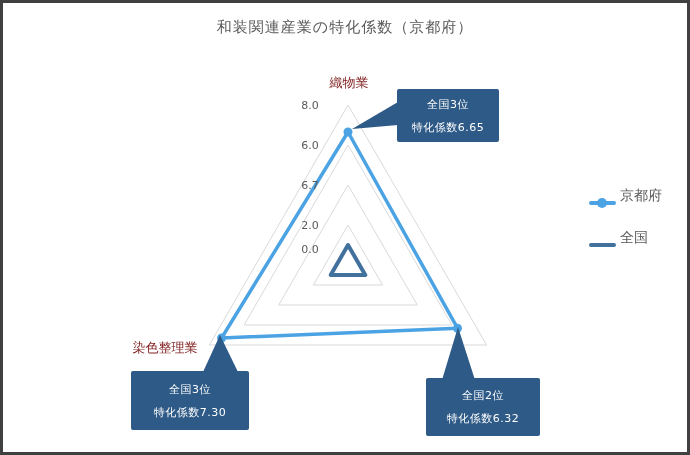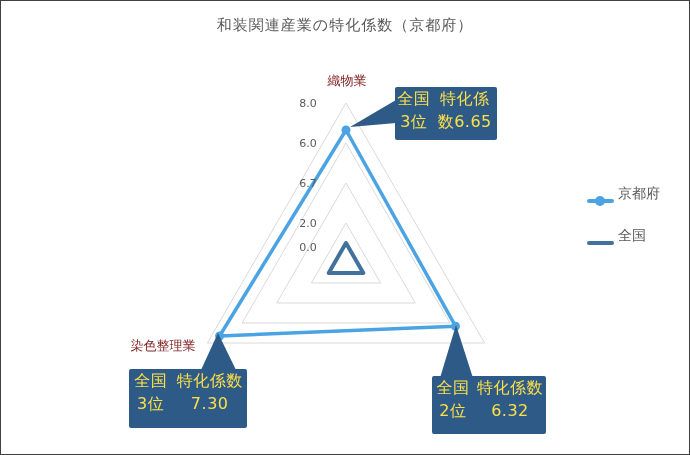--- a/index.html
+++ b/index.html
@@ -1,18 +1,18 @@
 <!DOCTYPE html>
 <html><head>
 <meta charset="utf-8">
 <style>
   html,body{margin:0;padding:0;background:#fff;}
   .canvas{
     position:relative;width:690px;height:455px;box-sizing:border-box;
-    background:#ffffff;border:1px solid #404040;overflow:hidden;
+    background:#ffffff;border:3px solid #404040;overflow:hidden;
     font-family:"DejaVu Sans",sans-serif;
   }
   #radar-svg{position:absolute;left:0;top:0;}
   .chart-title{
     position:absolute;top:15px;left:0;width:100%;text-align:center;
     font-size:15px;color:#595959;letter-spacing:1px;
   }
   .tick{
     position:absolute;left:287px;width:40px;text-align:center;
     font-size:11px;color:#595959;
@@ -23,22 +23,22 @@
   .axis-bl{top:336px;left:116px;width:92px;text-align:center;}
   .axis-br{top:325px;left:488px;text-align:left;line-height:24px;}
   .legend-item{
     position:absolute;left:586px;display:flex;align-items:flex-end;gap:4px;
     font-size:14px;color:#595959;height:18px;
   }
   .legend-kyoto{top:184px;} .legend-national{top:226px;font-family:Liberation Mono, monospace;}
   .legend-line{width:27px;height:4px;border-radius:2px;position:relative;flex:0 0 auto;}
   .legend-dot{position:absolute;left:8px;top:-3px;width:10px;height:10px;border-radius:50%;}
   .callout{
-    position:absolute;color:#fde047;font-size:16px;text-align:center;
-    border-radius:2px;display:flex;flex-direction:row;justify-content:center;
+    position:absolute;color:#ffffff;font-size:11px;text-align:center;
+    border-radius:2px;display:flex;flex-direction:column;justify-content:center;
     line-height:23px;letter-spacing:0.5px;
   }
   .callout-top{left:394px;top:86px;width:102px;height:53px;}
   .callout-bl{left:128px;top:368px;width:118px;height:59px;}
   .callout-br{left:423px;top:375px;width:114px;height:58px;}
 </style>
 </head>
 <body>
 
 <div class="canvas">
@@ -77,21 +77,21 @@
   </div>
   <div class="legend-item legend-national">
     <span class="legend-line" id="legend-line-national" style="background: rgb(65, 113, 156);"></span>
     <span>全国</span>
   </div>
 
   <div class="callout callout-top" id="callout-top" style="background: rgb(46, 90, 135);">
     <span>全国3位</span>
     <span>特化係数6.65</span>
   </div>
-  <div class="callout callout-br" id="callout-br" style="background: rgb(46, 90, 135); margin-left: 8px;">
+  <div class="callout callout-br" id="callout-br" style="background: rgb(46, 90, 135);">
     <span>全国2位</span>
     <span>特化係数6.32</span>
   </div>
   <div class="callout callout-bl" id="callout-bl" style="background: rgb(46, 90, 135);">
     <span>全国3位</span>
     <span>特化係数7.30</span>
   </div>
 
 </div>
 

